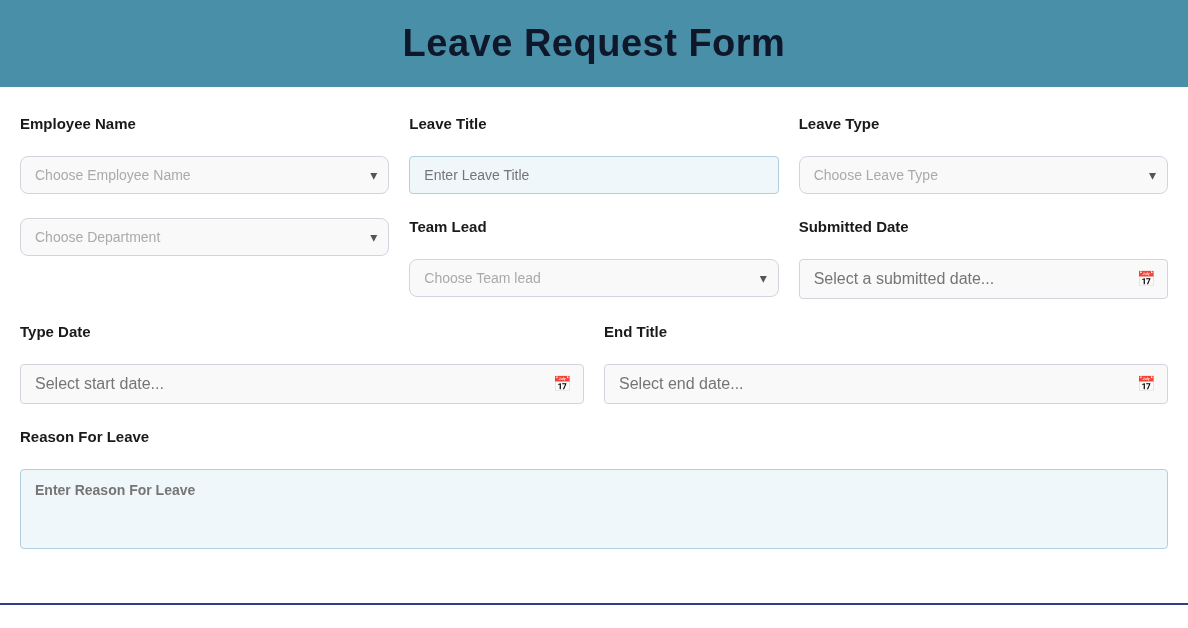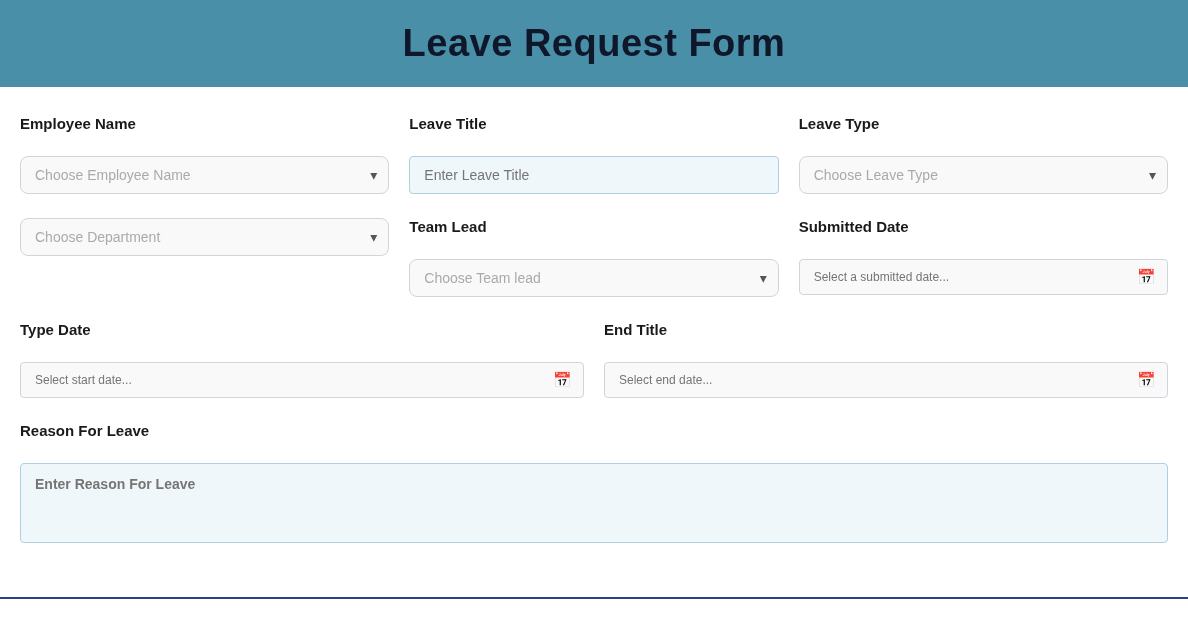--- a/index.html
+++ b/index.html
@@ -97,21 +97,21 @@
 
     .date-wrapper {
       position: relative;
     }
 
     .date-wrapper input {
       width: 100%;
       padding: 10px 36px 10px 14px;
       border: 1px solid #d0d5dd;
       border-radius: 4px;
-      font-size: 12px;
+      font-size: 16px;
       color: #404040;
       background: #f9f9f9;
       outline: none;
     }
 
     .date-wrapper .calendar-icon {
       position: absolute;
       right: 12px;
       top: 50%;
       transform: translateY(-50%);

